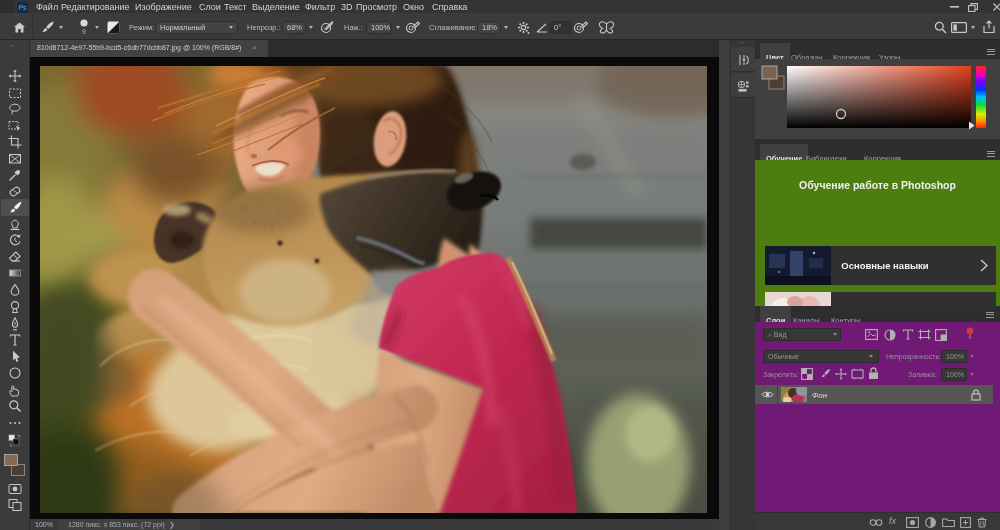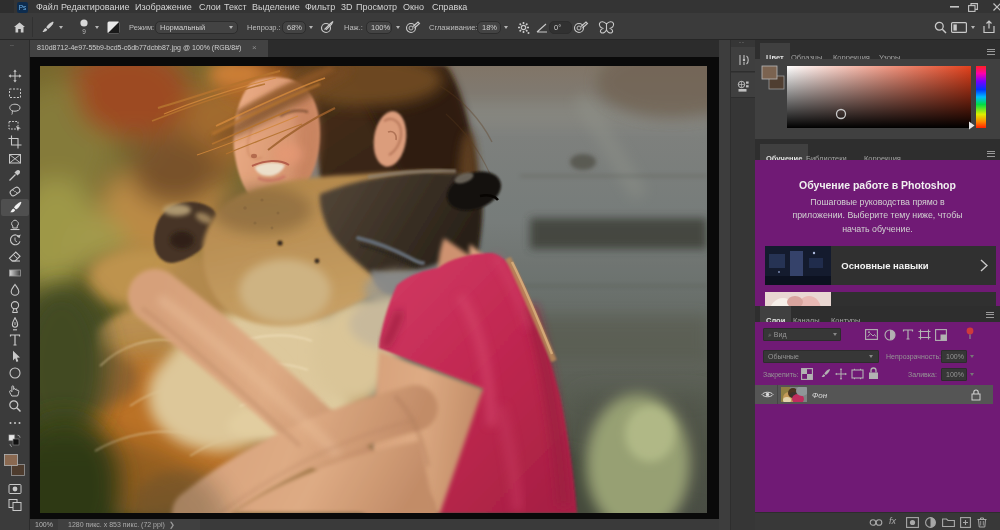--- a/index.html
+++ b/index.html
@@ -609,23 +609,22 @@
           <path d="M1 0.5 L6.5 4.5 L1 8.5 Z" fill="#e8e8e8"></path>
         </svg>
 </div>
 
 <div class="ptabs" style="top:106px;height:14px">
   <div class="ptab act" style="left:5px">Обучение</div>
   <div class="ptab" style="left:45px">Библиотеки</div>
   <div class="ptab" style="left:103px">Коррекция</div>
   <div class="hamb" style="right:5px;bottom:3px"></div>
 </div>
-<div class="pbody" style="top:120px;height:146px;background:#701a75;overflow:hidden">
+<div class="pbody" style="top:120px;height:146px;background:#4d7c0f;overflow:hidden">
   <div class="abs" style="left:0;top:19px;width:245px;text-align:center;color:#f0f0f0;font-size:10.5px;font-weight:bold">Обучение работе в Photoshop</div>
-  <div class="abs" style="left:8px;top:36px;width:229px;text-align:center;color:#d2d2d2;font-size:8.8px;line-height:13.4px">Пошаговые руководства прямо в<br>приложении. Выберите тему ниже, чтобы<br>начать обучение.</div>
   <div class="abs" style="left:10px;top:86px;width:231px;height:39px;background:#303030">
     <svg class="abs" style="left:0;top:0" width="66" height="39">
       <rect width="66" height="39" fill="#141b2e"></rect>
       <rect x="4" y="8" width="16" height="14" fill="#2a3a5e" opacity="0.8"></rect>
       <rect x="26" y="4" width="12" height="26" fill="#39497006" opacity="0"></rect>
       <rect x="25" y="5" width="13" height="28" fill="#46588a" opacity="0.65"></rect>
       <rect x="44" y="12" width="14" height="10" fill="#202c4c"></rect>
       <circle cx="49" cy="7" r="1.2" fill="#aebbdd"></circle>
             <circle cx="14" cy="26" r="1" fill="#7888b0"></circle>
       <rect x="0" y="30" width="66" height="9" fill="#0c1120"></rect>

